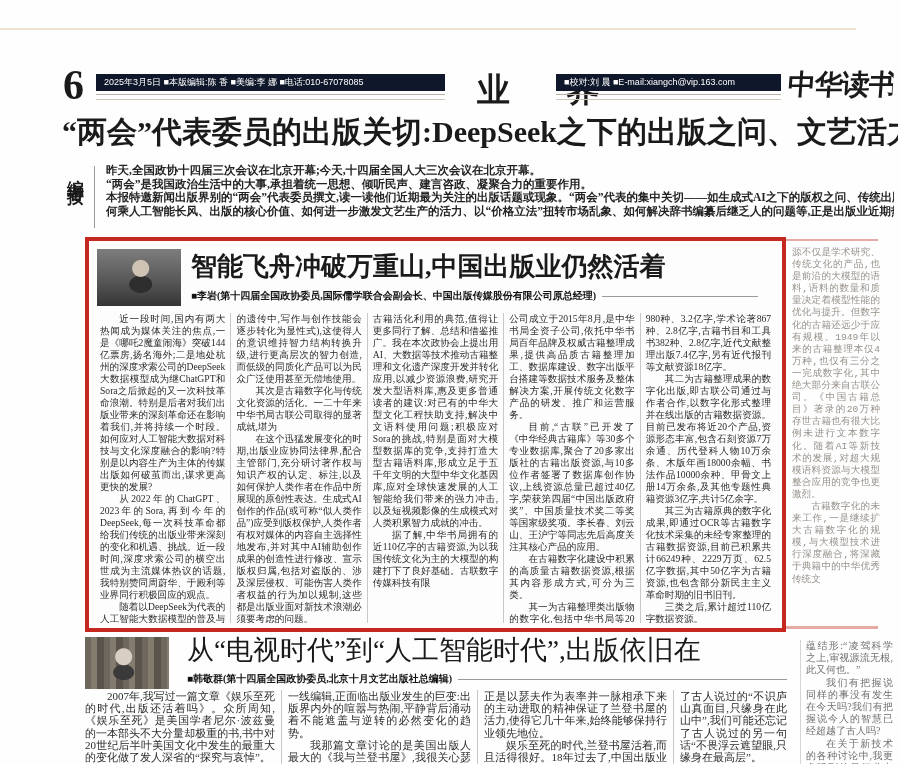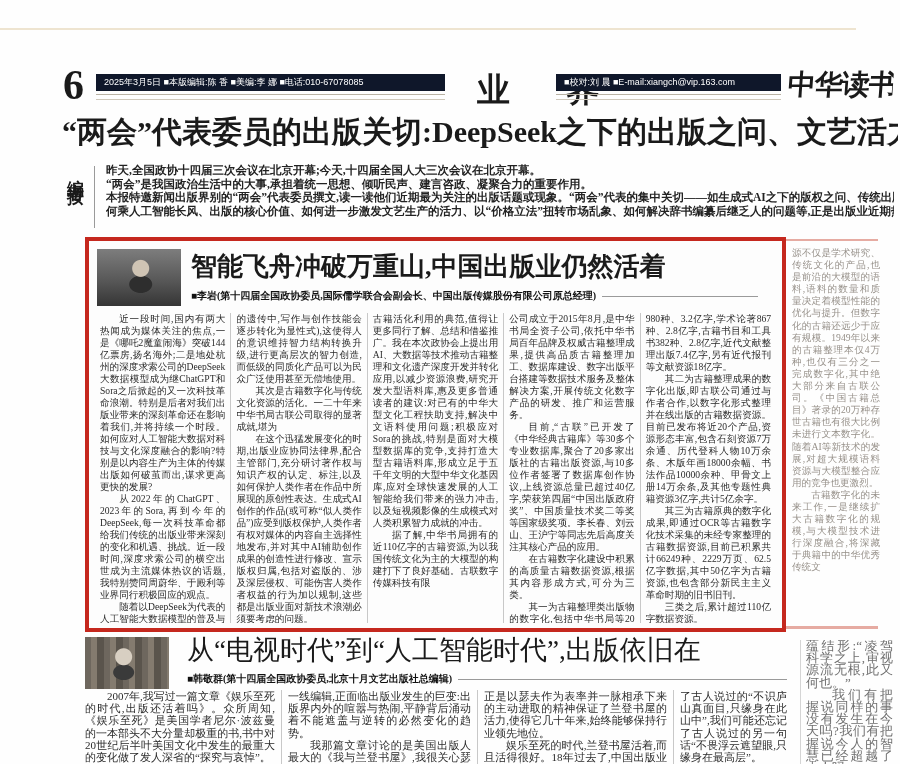--- a/index.html
+++ b/index.html
@@ -47,21 +47,21 @@
   .fby{position:absolute;left:102px;top:48px;right:24px;display:flex;align-items:center;}
   .fby span{font-size:10px;font-weight:bold;white-space:nowrap;color:#111;}
   .byrule{flex:1;border-top:1px solid #9a9a9a;margin-left:6px;height:0;}
   .fbody{position:absolute;left:6px;right:6px;top:72px;bottom:5px;display:flex;overflow:hidden;}
   .fcol{flex:1;padding:0 5px;overflow:hidden;text-align:justify;}
   .fcol + .fcol{border-left:1px solid #c8c8c8;}
   .fbody p{margin:0;font-size:9.6px;line-height:12px;color:#2a2a2a;text-indent:2em;}
   .fbody p.cont{text-indent:0;}
   
   .sidecol-top{position:absolute;left:792px;top:247px;width:88px;height:376px;overflow:hidden;
-               text-align:justify;}
+               text-align:justify;font-family:Liberation Mono, monospace;}
   .sidecol-top p{margin:0;font-size:9.6px;line-height:12.1px;color:#969089;text-indent:2em;}
   .sidecol-top p.cont{text-indent:0;}
   
   .photo-2{position:absolute;left:85px;top:637px;width:84px;height:52px;
            background:
              radial-gradient(circle at 46% 38%, #d8cfc2 0 8px, rgba(0,0,0,0) 9px),
              radial-gradient(ellipse 15px 11px at 46% 68%, #3a3a3a 0 10px, rgba(0,0,0,0) 11px),
              repeating-linear-gradient(90deg,#6e675e 0 6px,#847b6f 6px 12px,#5a544c 12px 19px);}
   .a2title{position:absolute;left:187px;top:632px;width:600px;overflow:hidden;white-space:nowrap;
            font-size:27px;font-weight:normal;}
@@ -71,21 +71,21 @@
   .a2col{padding:0 6px;box-sizing:border-box;overflow:hidden;text-align:justify;}
   .a2col + .a2col{border-left:1px solid #c8c8c8;}
   .a2c0{width:196px;padding-left:0;}
   .a2c1{width:196px;}
   .a2c2{width:196px;}
   .a2c3{width:120px;}
   .a2body p{margin:0;font-size:11px;line-height:12.2px;color:#2a2a2a;text-indent:2em;}
   .a2body p.cont{text-indent:0;}
   .a2side{position:absolute;left:800px;top:640px;width:93px;height:124px;overflow:hidden;
           border-left:1px solid #d5d5d5;padding-left:5px;box-sizing:border-box;text-align:justify;}
-  .a2side p{margin:0;font-size:13px;line-height:12.2px;color:#6f6f6f;text-indent:2em;}
+  .a2side p{margin:0;font-size:10px;line-height:12.2px;color:#6f6f6f;text-indent:2em;}
   .a2side p.cont{text-indent:0;}
 </style>
 </head>
 <body>
 
 <div class="sheet">
 
   <div class="topline"></div>
 
   <div class="pagenum">6</div>

